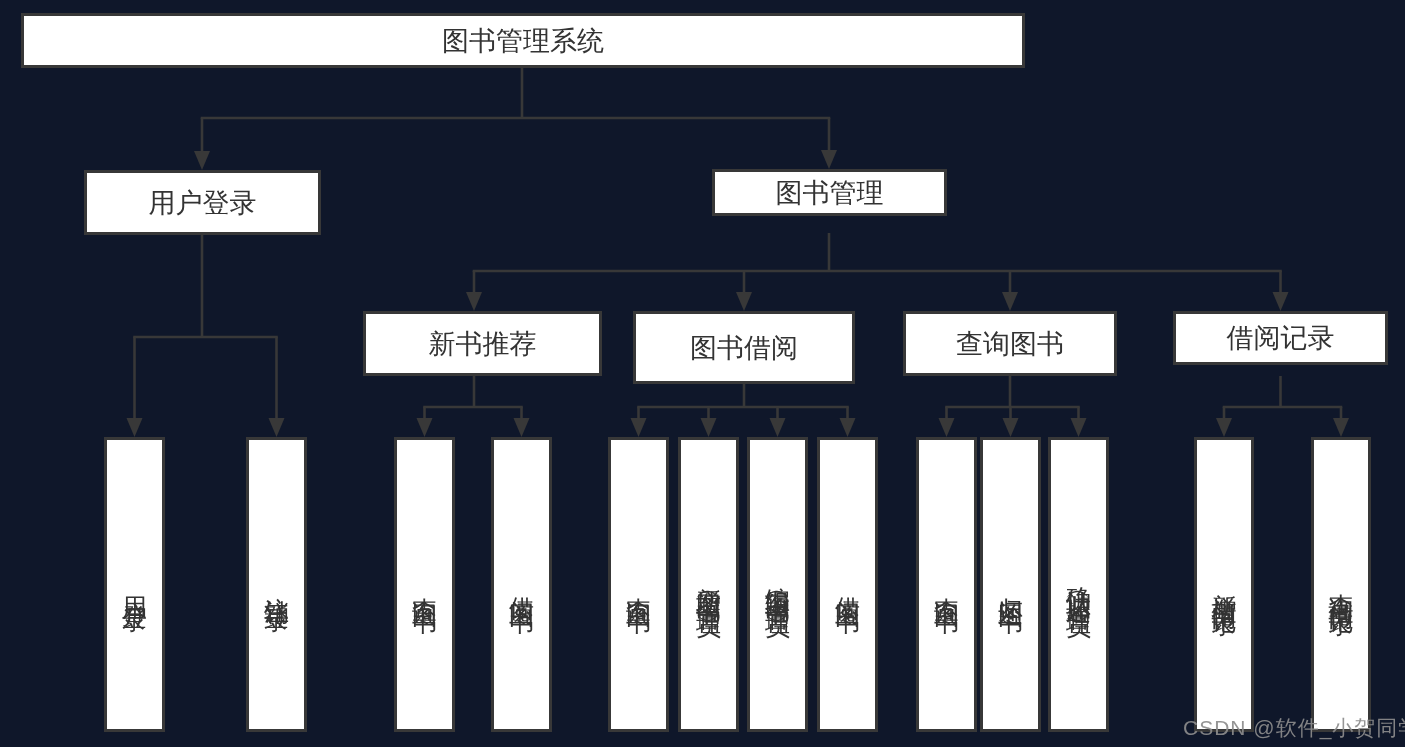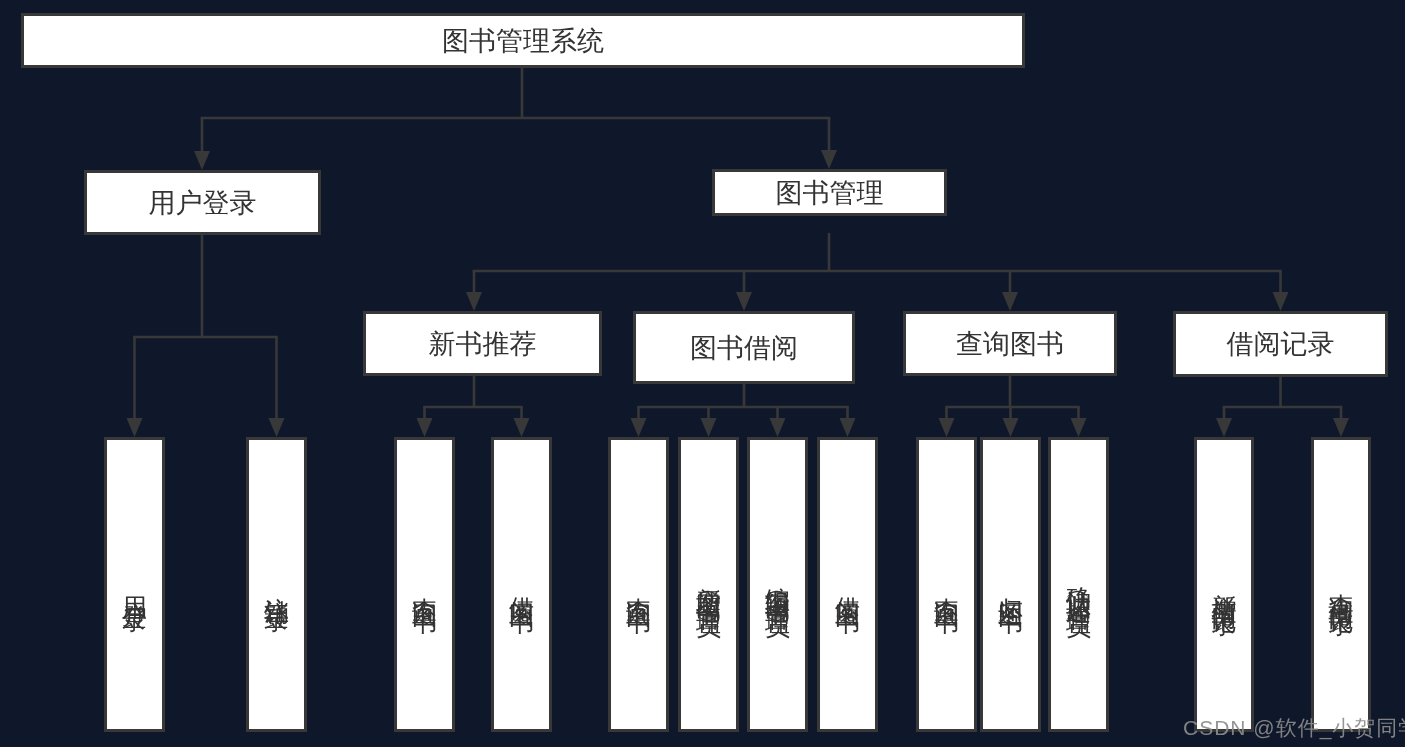--- a/index.html
+++ b/index.html
@@ -106,21 +106,21 @@
 
   <div class="box" style="left:363px;top:311px;width:239px;height:65px">
     <span>新书推荐</span>
   </div>
   <div class="box" style="left:633px;top:311px;width:222px;height:73px">
     <span>图书借阅</span>
   </div>
   <div class="box" style="left:903px;top:311px;width:214px;height:65px">
     <span>查询图书</span>
   </div>
-  <div class="box" style="left:1173px;top:311px;width:215px;height:66px">
+  <div class="box" style="left:1173px;top:311px;width:215px;height:54px">
     <span>借阅记录</span>
   </div>
 
   <div class="box leaf" style="left:104px;top:437px;width:61px;height:295px">
     <span>用户登录</span>
   </div>
   <div class="box leaf" style="left:246px;top:437px;width:61px;height:295px">
     <span>注销登录</span>
   </div>
 

